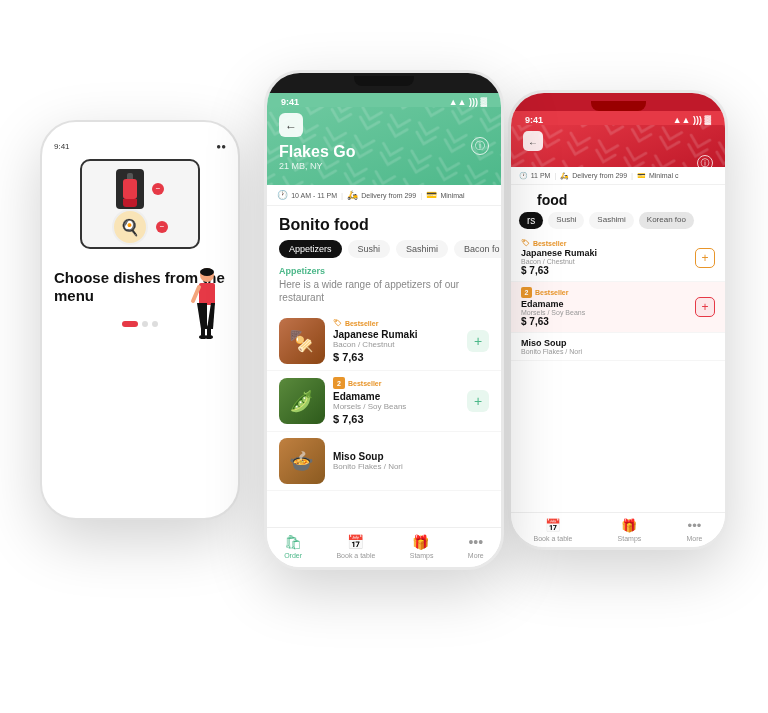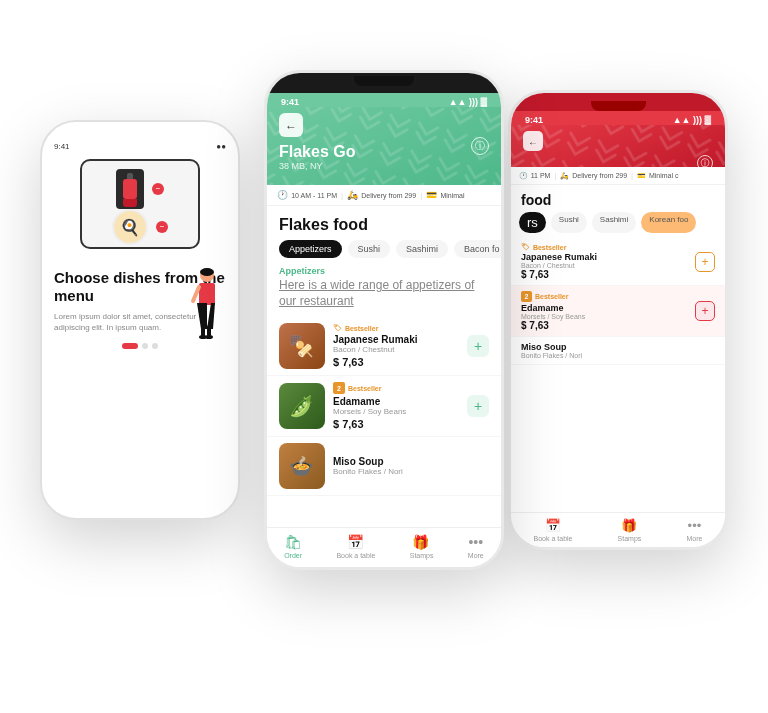--- a/index.html
+++ b/index.html
@@ -300,25 +300,24 @@
     }
 
     .phone-center .category-label {
       font-size: 9px;
       color: #4db88a;
       font-weight: 600;
       padding: 0 12px 2px;
     }
 
     .phone-center .category-desc {
-      font-size: 12px;
+      font-size: 10px;
       color: #888;
       padding: 0 12px 8px;
       line-height: 1.3;
-      text-decoration: underline;
     }
 
     .food-item {
       display: flex;
       align-items: center;
       padding: 6px 12px;
       gap: 8px;
       border-bottom: 1px solid #f5f5f5;
     }
 
@@ -531,21 +530,20 @@
 
         <ellipse cx="18" cy="70" rx="4" ry="2" fill="#111"></ellipse>
         <ellipse cx="24" cy="70" rx="4" ry="2" fill="#111"></ellipse>
 
         <line x1="14" y1="20" x2="8" y2="34" stroke="#f4a57c" stroke-width="4" stroke-linecap="round"></line>
       </svg>
     </div>
 
     <div style="height:8px;"></div>
     <div class="heading">Choose dishes from the menu</div>
-    <div class="subtext">Lorem ipsum dolor sit amet, consectetur adipiscing elit. In ipsum quam.</div>
     <div class="dots">
       <div class="dot active"></div>
       <div class="dot"></div>
       <div class="dot"></div>
     </div>
   </div>
 
   <div class="phone phone-center">
 
     <div style="background:#1a1a1a;height:20px;display:flex;justify-content:center;align-items:flex-start;padding-top:3px;">
@@ -566,21 +564,21 @@
               <path d="M5 15 L15 25 L25 15" stroke="white" stroke-width="3" fill="none" stroke-linecap="round"></path>
             </pattern>
           </defs>
           <rect width="240" height="80" fill="url(#chevrons)"></rect>
         </svg>
       </div>
       <div class="back-btn">
         <span>←</span>
       </div>
       <div class="rest-name">Flakes Go</div>
-      <div class="rest-addr">38 MB, NY</div>
+      <div class="rest-addr">21 MB, NY</div>
       <div class="info-icon-header">ⓘ</div>
     </div>
 
     <div class="info-bar">
       <div class="info-item">
         <span class="info-icon">🕐</span>
         <span>10 AM - 11 PM</span>
       </div>
       <span style="color:#ddd;font-size:8px;">|</span>
       <div class="info-item">
@@ -588,21 +586,21 @@
         <span>Delivery from 299</span>
       </div>
       <span style="color:#ddd;font-size:8px;">|</span>
       <div class="info-item">
         <span class="info-icon">💳</span>
         <span>Minimal</span>
       </div>
     </div>
 
     <div class="content">
-      <div class="section-title">Flakes food</div>
+      <div class="section-title">Bonito food</div>
 
       <div class="tabs">
         <div class="tab-pill active">Appetizers</div>
         <div class="tab-pill inactive">Sushi</div>
         <div class="tab-pill inactive">Sashimi</div>
         <div class="tab-pill inactive">Bacon fo</div>
       </div>
 
       <div class="category-label">Appetizers</div>
       <div class="category-desc">Here is a wide range of appetizers of our restaurant</div>
@@ -708,27 +706,27 @@
         <span style="font-size:7px;">Delivery from 299</span>
       </div>
       <span style="color:#ddd;font-size:8px;">|</span>
       <div class="info-item">
         <span>💳</span>
         <span style="font-size:7px;">Minimal c</span>
       </div>
     </div>
 
     <div class="content">
-      <div style="font-size:14px;font-weight:700;color:#111;padding:7px 10px 4px;">food</div>
+      <div style="font-size:14px;font-weight:700;color:#111;padding:7px 26px 4px;">food</div>
 
       <div style="display:flex;gap:5px;padding:0 8px 5px;overflow:hidden;">
-        <div style="padding:3px 8px;border-radius:12px;background:#111;color:#fff;font-size:13px;">rs</div>
+        <div style="padding:3px 8px;border-radius:12px;background:#111;color:#fff;font-size:10px;">rs</div>
         <div style="padding:3px 8px;border-radius:12px;background:#f5f5f5;color:#555;font-size:8px;">Sushi</div>
         <div style="padding:3px 8px;border-radius:12px;background:#f5f5f5;color:#555;font-size:8px;">Sashimi</div>
-        <div style="padding:3px 8px;border-radius:12px;background:#fdba74;color:#555;font-size:8px;">Korean foo</div>
+        <div style="padding:3px 8px;border-radius:12px;background:#e5e5e5;color:#555;font-size:8px;">Korean foo</div>
       </div>
 
 
       <div style="display:flex;align-items:center;padding:5px 10px;gap:6px;border-bottom:1px solid #f5f5f5;">
         <div class="food-info-right">
           <div style="display:flex;align-items:center;gap:3px;font-size:7px;color:#e8952a;font-weight:600;margin-bottom:1px;">
             <span>🏷</span>
               <span>Bestseller</span>
           </div>
           <div style="font-size:9px;font-weight:600;color:#111;">Japanese Rumaki</div>

